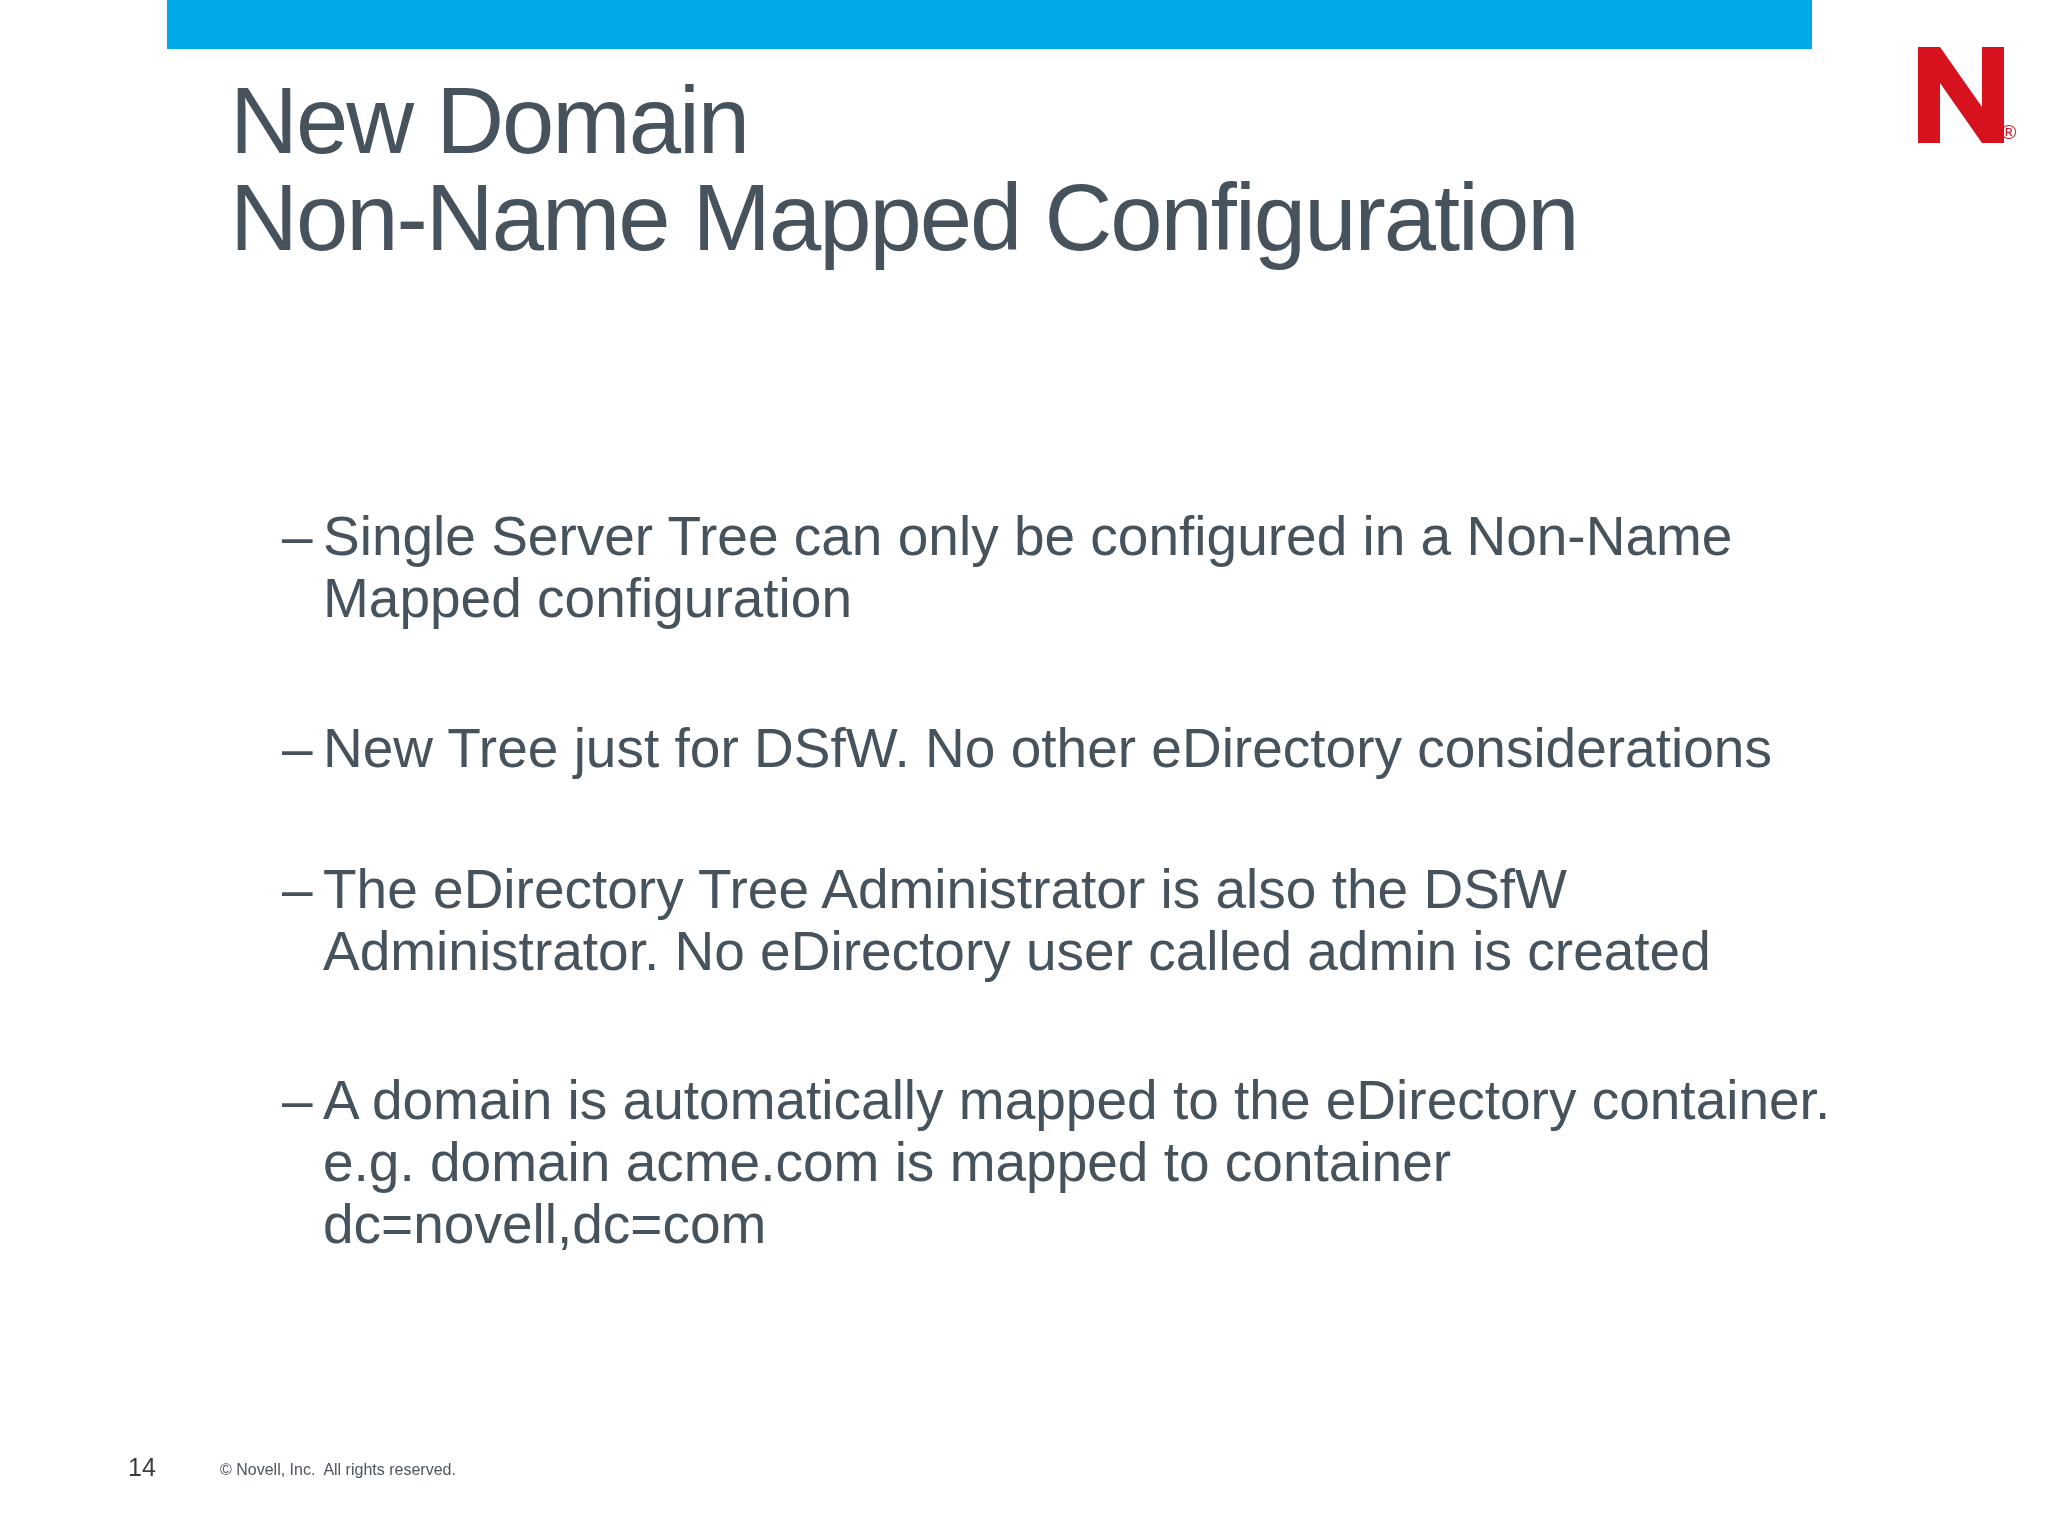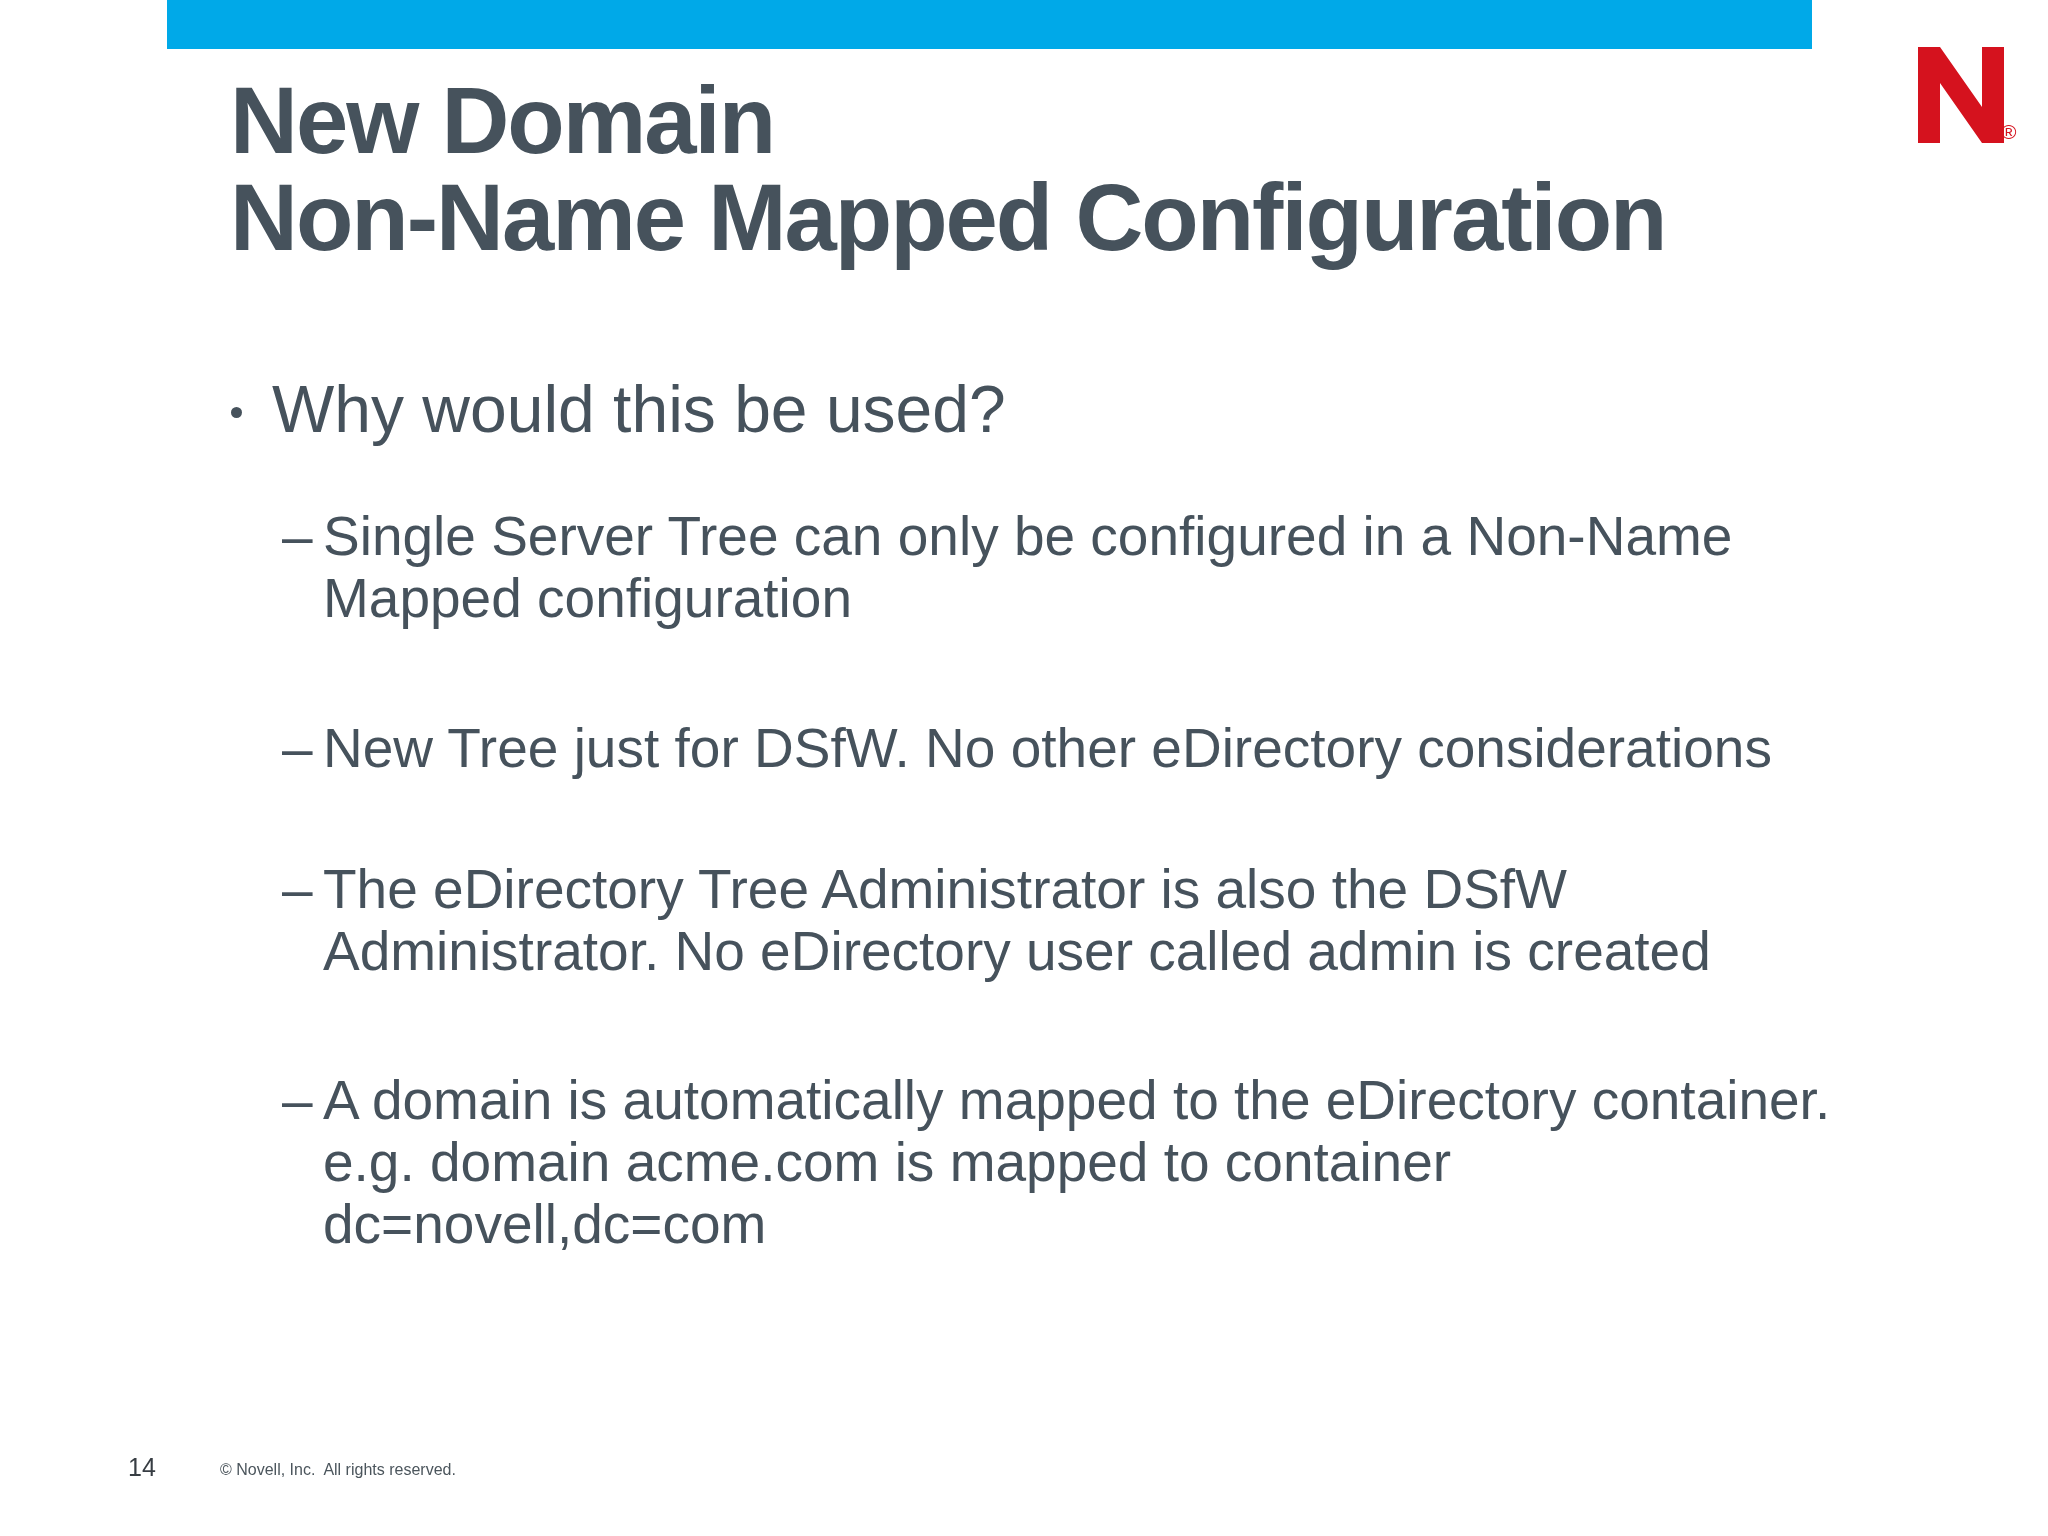--- a/index.html
+++ b/index.html
@@ -29,21 +29,21 @@
     left: 83px; top: 74px;
     font-size: 21px;
     color: #D5121E;
     line-height: 21px;
   }
   .title {
     position: absolute;
     left: 230px; top: 72px;
     margin: 0;
     font-size: 94px;
-    font-weight: bold;
+    font-weight: normal;
     line-height: 97px;
     letter-spacing: -2px;
     color: #46525C;
     white-space: pre-line;
   }
   .l1-item {
     position: absolute;
     left: 230px; top: 374px;
     width: 1700px;
   }
@@ -111,24 +111,20 @@
   <div class="logo">
     <svg width="86" height="96" viewBox="0 0 86 96" aria-hidden="true">
       <polygon fill="#D5121E" points="0,0 22,0 64,60 64,0 86,0 86,96 64,96 22,36 22,96 0,96"></polygon>
     </svg>
     <span class="logo-r">®</span>
   </div>
 
   <h1 class="title">New Domain
 Non-Name Mapped Configuration</h1>
 
-  <div class="l1-item">
-    <span class="l1-dot"></span>
-    <span class="l1-text">Why would this be used?</span>
-  </div>
 
   <div class="l2-item sb1">
     <span class="l2-dash">–</span>
     <span class="l2-text">Single Server Tree can only be configured in a Non-Name
 Mapped configuration</span>
   </div>
 
   <div class="l2-item sb2">
     <span class="l2-dash">–</span>
     <span class="l2-text">New Tree just for DSfW. No other eDirectory considerations</span>

